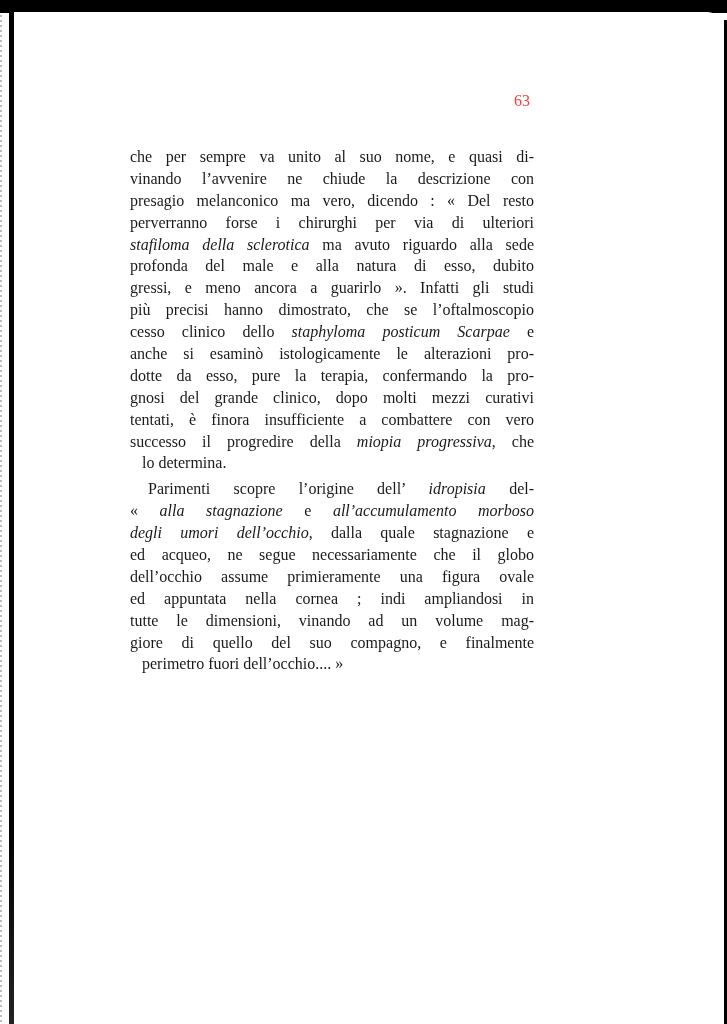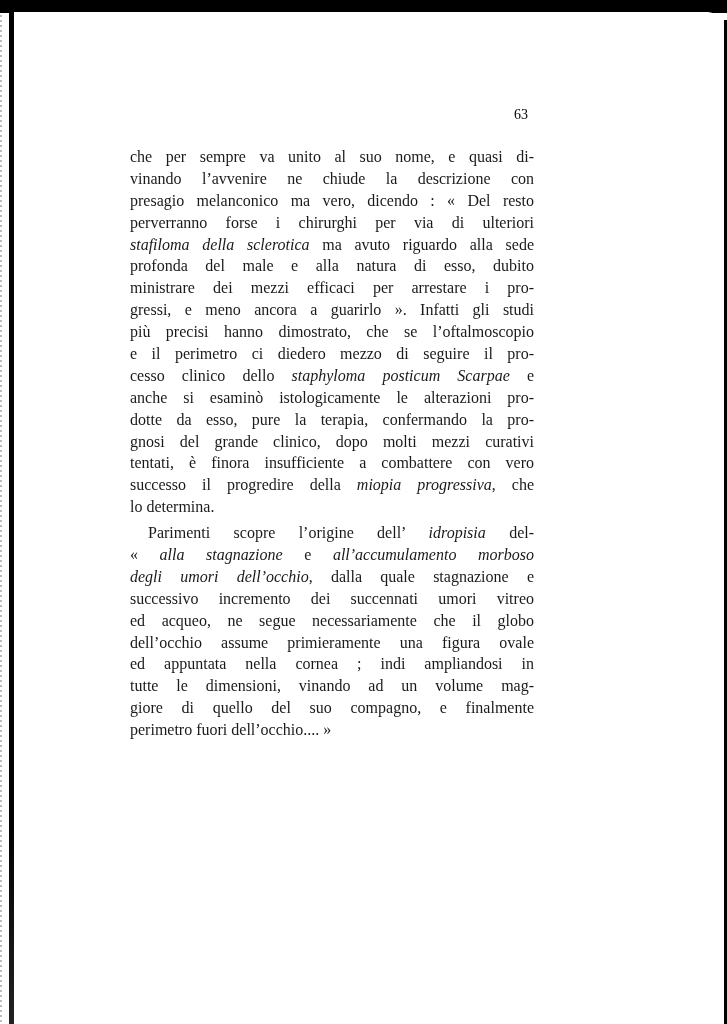--- a/index.html
+++ b/index.html
@@ -21,31 +21,31 @@
     background: linear-gradient(to bottom, #000 0%, #000 80%, #222 100%);
   }
   .left-scan {
     position: absolute; left: 0; top: 0; width: 2px; height: 1024px;
     background: repeating-linear-gradient(to bottom, #bbb 0 2px, #fff 2px 5px);
   }
   .right-edge {
     position: absolute; right: 0; top: 20px; width: 3px; height: 1004px; background: #000;
   }
   .page-number {
-    position: absolute; left: 514px; top: 107px; font-size: 14px; color: #000000;
+    position: absolute; left: 514px; top: 92px; font-size: 16px; color: #ef4444;
   }
   .text-block {
     position: absolute; left: 130px; top: 146px; width: 404px;
     font-size: 16px; line-height: 21.9px;
   }
   .line {
     display: block; white-space: nowrap; text-align: justify; text-align-last: justify;
     height: 21.9px;
   }
-  .line.last { text-align-last: left; }
+  .line.last { text-align-last: left; margin-left: 12px; }
   .line.indent { padding-left: 18px; }
   .line.para-gap { margin-top: 4px; }
   i { font-style: italic; }
 </style>
 </head>
 <body>
 
 <div class="left-scan"></div>
 <div class="top-band"></div>
 <div class="page"></div>
@@ -54,34 +54,31 @@
 
 <div class="page-number">63</div>
 
 <div class="text-block" id="text-block">
     <span class="line"><span>che per sempre va unito al suo nome, e quasi di-</span></span>
     <span class="line"><span>vinando l’avvenire ne chiude la descrizione con</span></span>
     <span class="line"><span>presagio melanconico ma vero, dicendo : « Del resto</span></span>
     <span class="line"><span>perverranno forse i chirurghi per via di ulteriori</span></span>
     <span class="line"><i>stafiloma della sclerotica</i><span> ma avuto riguardo alla sede</span></span>
     <span class="line"><span>profonda del male e alla natura di esso, dubito</span></span>
-    <span class="line"><span>ministrare dei mezzi efficaci per arrestare i pro-</span></span>
     <span class="line"><span>gressi, e meno ancora a guarirlo ». Infatti gli studi</span></span>
     <span class="line"><span>più precisi hanno dimostrato, che se l’oftalmoscopio</span></span>
-    <span class="line"><span>e il perimetro ci diedero mezzo di seguire il pro-</span></span>
     <span class="line"><span>cesso clinico dello </span><i>staphyloma posticum Scarpae</i><span> e</span></span>
     <span class="line"><span>anche si esaminò istologicamente le alterazioni pro-</span></span>
     <span class="line"><span>dotte da esso, pure la terapia, confermando la pro-</span></span>
     <span class="line"><span>gnosi del grande clinico, dopo molti mezzi curativi</span></span>
     <span class="line"><span>tentati, è finora insufficiente a combattere con vero</span></span>
     <span class="line"><span>successo il progredire della </span><i>miopia progressiva</i><span>, che</span></span>
     <span class="line last"><span>lo determina.</span></span>
     <span class="line indent para-gap"><span>Parimenti scopre l’origine dell’ </span><i>idropisia</i><span> del-</span></span>
     <span class="line"><span>« </span><i>alla stagnazione</i><span> e </span><i>all’accumulamento morboso</i></span>
     <span class="line"><i>degli umori dell’occhio</i><span>, dalla quale stagnazione e</span></span>
-    <span class="line"><span>successivo incremento dei succennati umori vitreo</span></span>
     <span class="line"><span>ed acqueo, ne segue necessariamente che il globo</span></span>
     <span class="line"><span>dell’occhio assume primieramente una figura ovale</span></span>
     <span class="line"><span>ed appuntata nella cornea ; indi ampliandosi in</span></span>
     <span class="line"><span>tutte le dimensioni, vinando ad un volume mag-</span></span>
     <span class="line"><span>giore di quello del suo compagno, e finalmente</span></span>
     <span class="line last"><span>perimetro fuori dell’occhio.... »</span></span>
   </div>
 
 </body></html>

